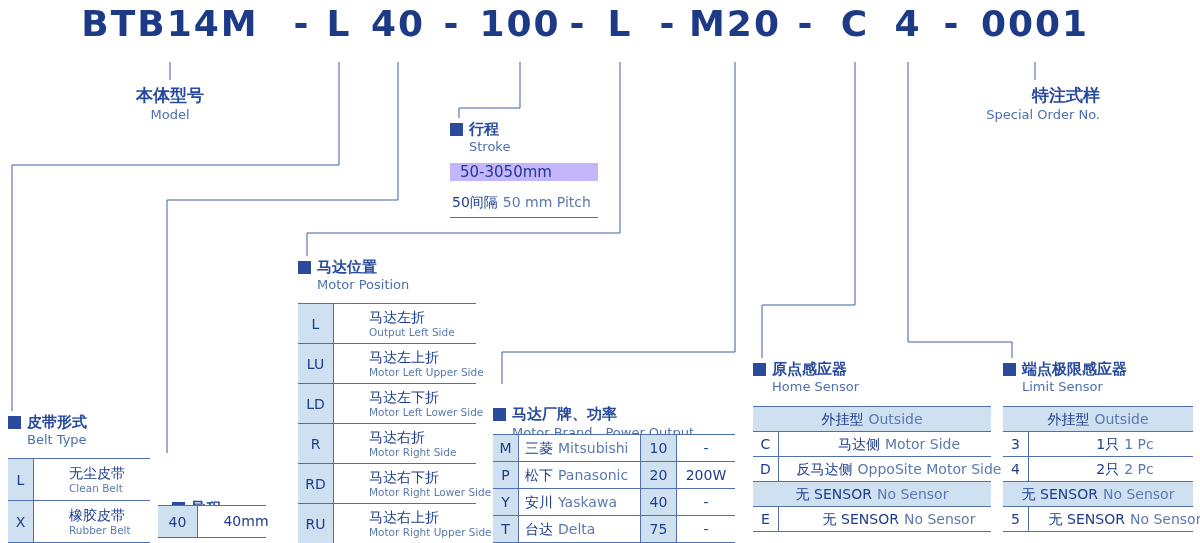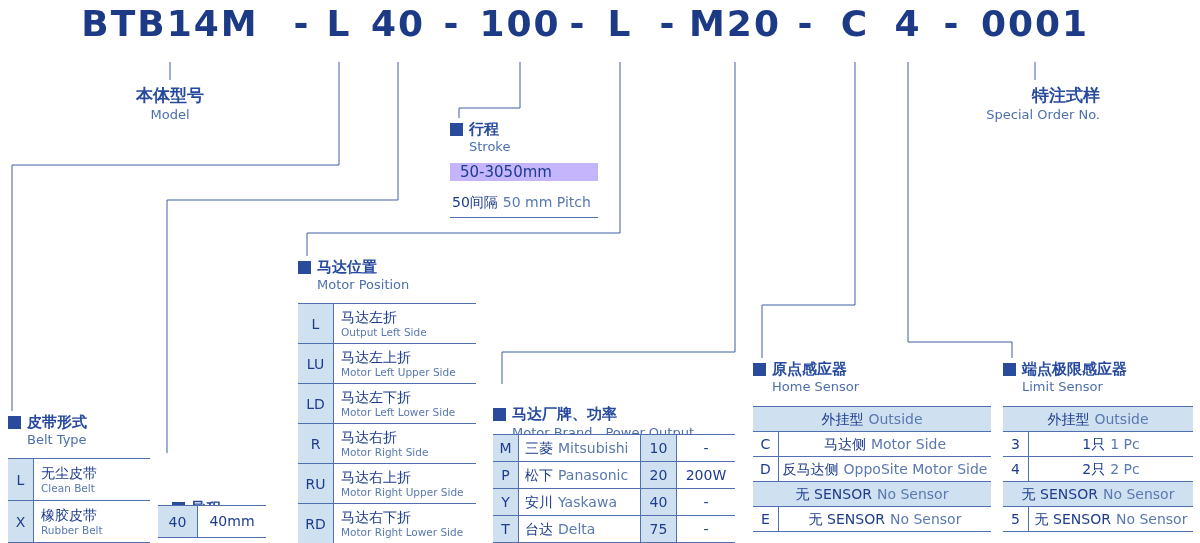--- a/index.html
+++ b/index.html
@@ -22,21 +22,21 @@
   .center-label { text-align:center; }
   .right-label { text-align:right; }
   .label-zh { font-size:17px; font-weight:bold; color:#274a9e; }
   .label-en { font-size:13px; color:#4d6fae; }
 
   .table { border-top:1px solid #4f6fae; background:#fff; }
   .t-row { display:flex; border-bottom:1px solid #4f6fae; align-items:stretch; }
   .code-cell { background:#cfe1f1; display:flex; align-items:center; justify-content:center;
                border-right:1px solid #4f6fae; font-size:14px; color:#1d3c8c; flex:0 0 auto; }
   .code-cell.plain { background:#ffffff; }
-  .desc-cell { flex:1; padding:2px 7px; display:flex; flex-direction:column; justify-content:center; min-width:0; }
+  .desc-cell { flex:1; padding:2px 7px; display:flex; flex-direction:column; justify-content:center; min-width:0;margin-left:28px; }
   .desc-cell.inline { flex-direction:row; align-items:center; }
   .desc-zh { font-size:14px; color:#1d3c8c; line-height:1.2; white-space:nowrap; }
   .desc-en { font-size:10.5px; color:#5a79b0; line-height:1.15; white-space:nowrap; }
   .desc-en-inline { font-size:14px; color:#5a79b0; margin-left:5px; white-space:nowrap; }
 
   .group-row { display:flex; align-items:center; justify-content:center; background:#cfe1f1;
                border-bottom:1px solid #4f6fae; height:25px; }
 
   .stroke-range { background:#c4b5fd; width:148px; padding:0 10px; font-size:15px; color:#1d3c8c; }
   .stroke-pitch { width:148px; display:flex; align-items:baseline; padding:4px 2px 6px 2px;
@@ -133,31 +133,31 @@
         </div>
     </div>
     <div class="t-row" style="height:40px">
       <div class="code-cell" style="width:36px">R</div>
       <div class="desc-cell">
           <div class="desc-zh">马达右折</div>
         <div class="desc-en">Motor Right Side</div>
         </div>
     </div>
     <div class="t-row" style="height:40px">
+      <div class="code-cell" style="width:36px">RD</div>
+      <div class="desc-cell">
+          <div class="desc-zh">马达右下折</div>
+        <div class="desc-en">Motor Right Lower Side</div>
+        </div>
+    </div>
+    <div class="t-row" style="height:40px">
       <div class="code-cell" style="width:36px">RU</div>
       <div class="desc-cell">
           <div class="desc-zh">马达右上折</div>
         <div class="desc-en">Motor Right Upper Side</div>
-        </div>
-    </div>
-    <div class="t-row" style="height:40px">
-      <div class="code-cell" style="width:36px">RD</div>
-      <div class="desc-cell">
-          <div class="desc-zh">马达右下折</div>
-        <div class="desc-en">Motor Right Lower Side</div>
         </div>
     </div>
   </div>
 
   <div class="abs sec-head" style="left:8px; top:413px;">
     <div class="head-line">
         <span class="bullet"></span>
       <span class="head-zh">皮带形式</span>
       </div>
     <div class="head-en">Belt Type</div>

